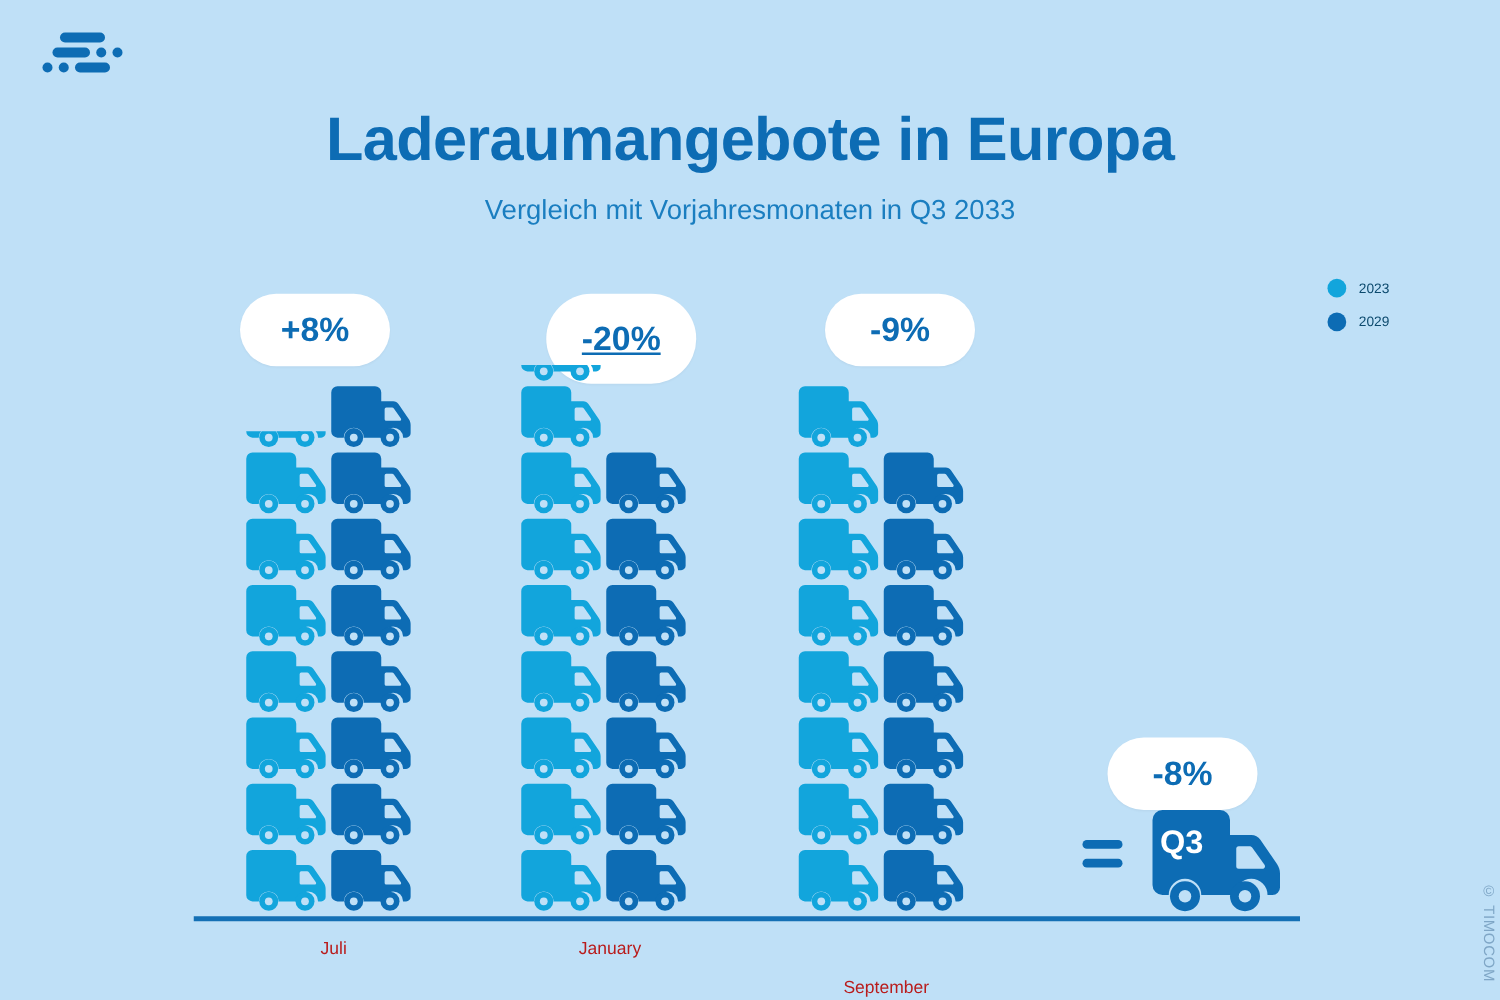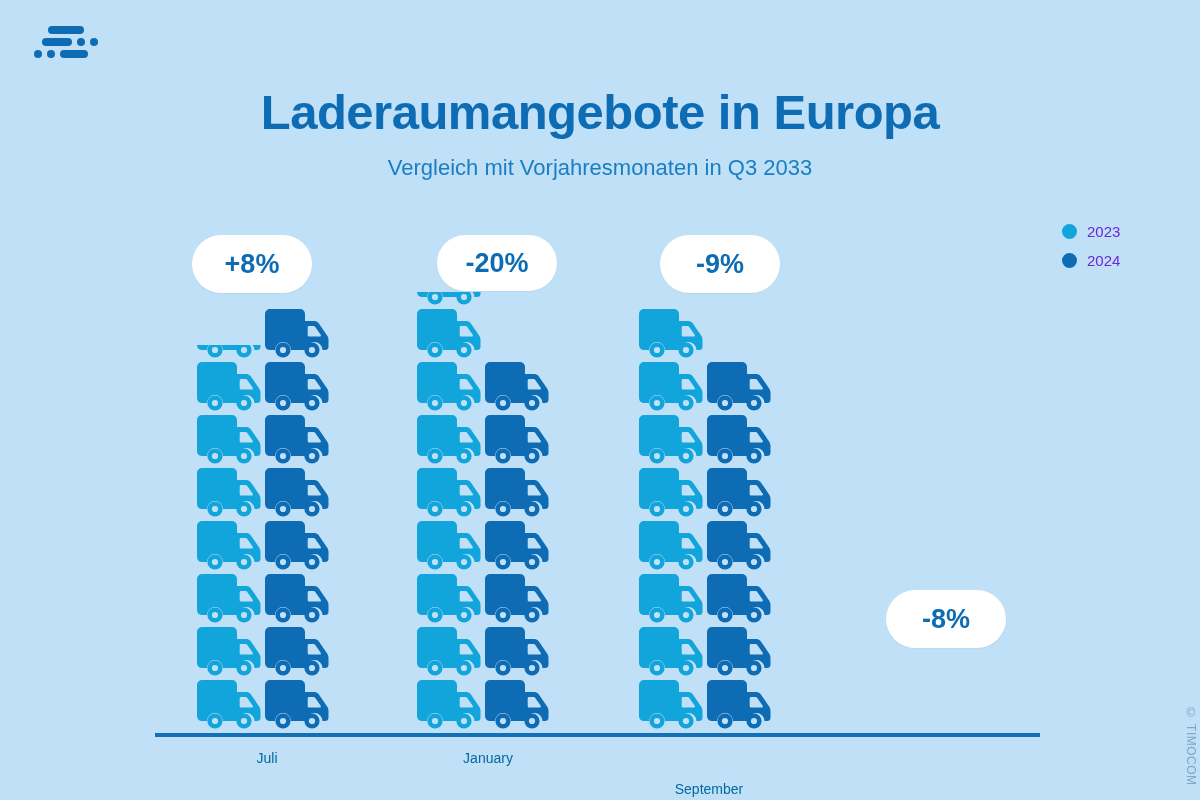--- a/index.html
+++ b/index.html
@@ -25,31 +25,31 @@
   }
   #page-subtitle{
     position:absolute;left:0;right:0;top:155px;text-align:center;
     font-size:22px;color:#1a7ec0;font-weight:400;
   }
 
   
   #chart-legend{position:absolute;right:28px;top:223px;width:110px;}
   .legend-item{display:flex;align-items:center;gap:10px;margin-bottom:12px;}
   .legend-swatch{width:15px;height:15px;border-radius:50%;flex:none;}
-  .legend-label{font-size:15px;color:#6d28d9;}
+  .legend-label{font-size:11px;color:#0c4a6e;}
 
   
   .pct-badge{
     position:absolute;background:#ffffff;border-radius:40px;
     display:flex;align-items:center;justify-content:center;
     color:#0d6cb4;font-weight:bold;font-size:27px;
     box-shadow:0 1px 2px rgba(0,0,0,.04);
   }
   #badge-juli{left:192px;top:235px;width:120px;height:58px;}
-  #badge-august{left:437px;top:235px;width:120px;height:56px;}
+  #badge-august{left:437px;top:235px;width:120px;height:72px;text-decoration:underline;}
   #badge-september{left:660px;top:235px;width:120px;height:58px;}
   #badge-q3{left:886px;top:590px;width:120px;height:58px;}
 
   
   #chart-plot{position:absolute;left:0;top:0;width:1200px;height:800px;}
   .group{position:absolute;bottom:0;}
   .col{
     position:absolute;bottom:68px;width:66px;
     overflow:hidden;
   }
@@ -61,21 +61,21 @@
   #group-august{left:416px;}
   #group-september{left:638px;}
   .col-2023{left:0;}
   .col-2024{left:68px;}
 
   #baseline{
     position:absolute;left:155px;top:733px;width:885px;height:4px;
     background:#1470b5;
   }
   .month-label{
-    position:absolute;top:750px;font-size:14px;color:#0369a1;text-align:center;width:160px;
+    position:absolute;top:750px;font-size:14px;color:#b91c1c;text-align:center;width:160px;
   }
   #label-juli{left:187px;}
   #label-august{left:408px;}
   #label-september{left:629px;margin-top:31px;}
 
   
   #q3-summary{position:absolute;left:862px;top:650px;width:180px;height:80px;}
   #equals-icon{position:absolute;left:4px;top:22px;width:32px;height:26px;}
   .eq-bar{position:absolute;left:0;width:32px;height:7px;border-radius:4px;background:#0d6cb4;}
   #q3-truck{position:absolute;left:50px;top:-4px;width:120px;height:86px;}
@@ -117,21 +117,21 @@
   <div id="page-title">Laderaumangebote in Europa</div>
   <div id="page-subtitle">Vergleich mit Vorjahresmonaten in Q3 2033</div>
 
   <div id="chart-legend">
     <div class="legend-item">
       <span class="legend-swatch" style="background:#12a5dc;"></span>
       <span class="legend-label">2023</span>
     </div>
     <div class="legend-item">
       <span class="legend-swatch" style="background:#0d6cb4;"></span>
-      <span class="legend-label">2024</span>
+      <span class="legend-label">2029</span>
     </div>
   </div>
 
   <div class="pct-badge" id="badge-juli">+8%</div>
   <div class="pct-badge" id="badge-august">-20%</div>
   <div class="pct-badge" id="badge-september">-9%</div>
   <div class="pct-badge" id="badge-q3">-8%</div>
 
   <div id="chart-plot">
     <div class="group" id="group-juli">
@@ -634,16 +634,33 @@
           </div>
         </div>
     </div>
   </div>
 
   <div id="baseline"></div>
   <div class="month-label" id="label-juli">Juli</div>
   <div class="month-label" id="label-august">January</div>
   <div class="month-label" id="label-september">September</div>
 
+  <div id="q3-summary">
+    <div id="equals-icon">
+      <span class="eq-bar" style="top:0;"></span>
+      <span class="eq-bar" style="top:15px;"></span>
+    </div>
+    <div id="q3-truck">
+      <svg viewBox="0 0 120 86" xmlns="http://www.w3.org/2000/svg" aria-hidden="true">
+        <path fill="#0d6cb4" d="M10 2h54a8 8 0 0 1 8 8v12h17c3 0 5.6 1.4 7.3 3.8l13.3 19.4c1.5 2.2 2.4 4.8 2.4 7.5V64a6 6 0 0 1-6 6h-4a13 13 0 0 0-26 0H49a13 13 0 0 0-26 0h-5a8 8 0 0 1-8-8V10a8 8 0 0 1 8-8z"></path>
+        <path fill="#bfe0f7" d="M79 31h8.5c1 0 1.9.5 2.5 1.3l9.6 13.4c1 1.4 0 3.3-1.7 3.3H79a2 2 0 0 1-2-2V33a2 2 0 0 1 2-2z"></path>
+        <circle fill="#0d6cb4" cx="36" cy="71" r="12"></circle>
+        <circle fill="#bfe0f7" cx="36" cy="71" r="5"></circle>
+        <circle fill="#0d6cb4" cx="84" cy="71" r="12"></circle>
+        <circle fill="#bfe0f7" cx="84" cy="71" r="5"></circle>
+      </svg>
+      <div id="q3-truck-text">Q3</div>
+    </div>
+  </div>
 
   <div id="copyright">© TIMOCOM</div>
 
 </div>
 
 </body></html>

